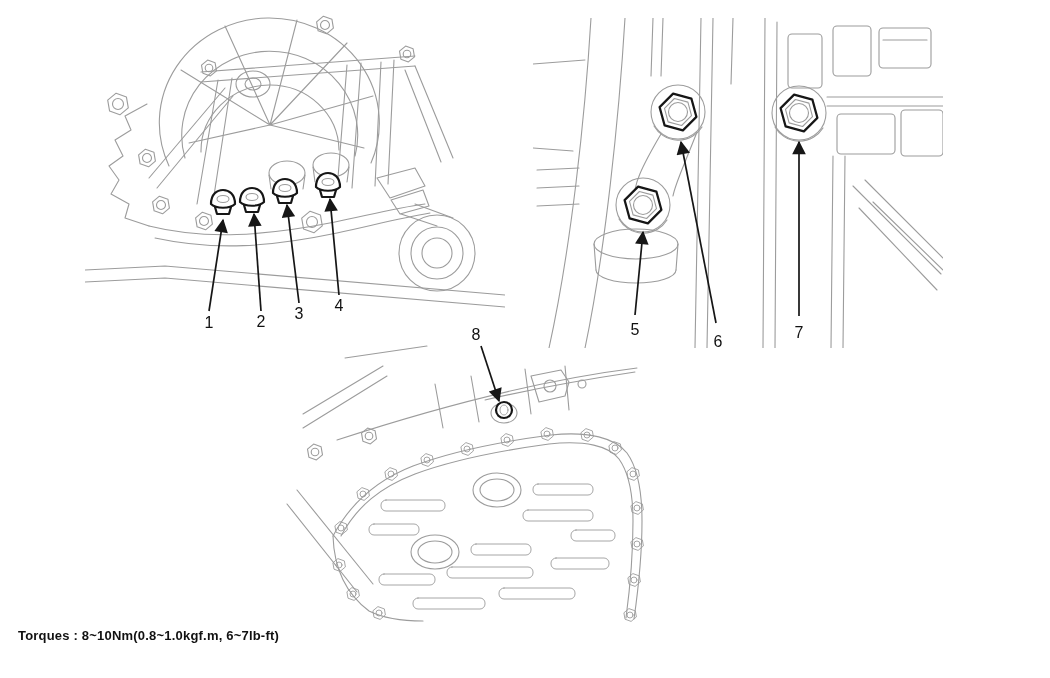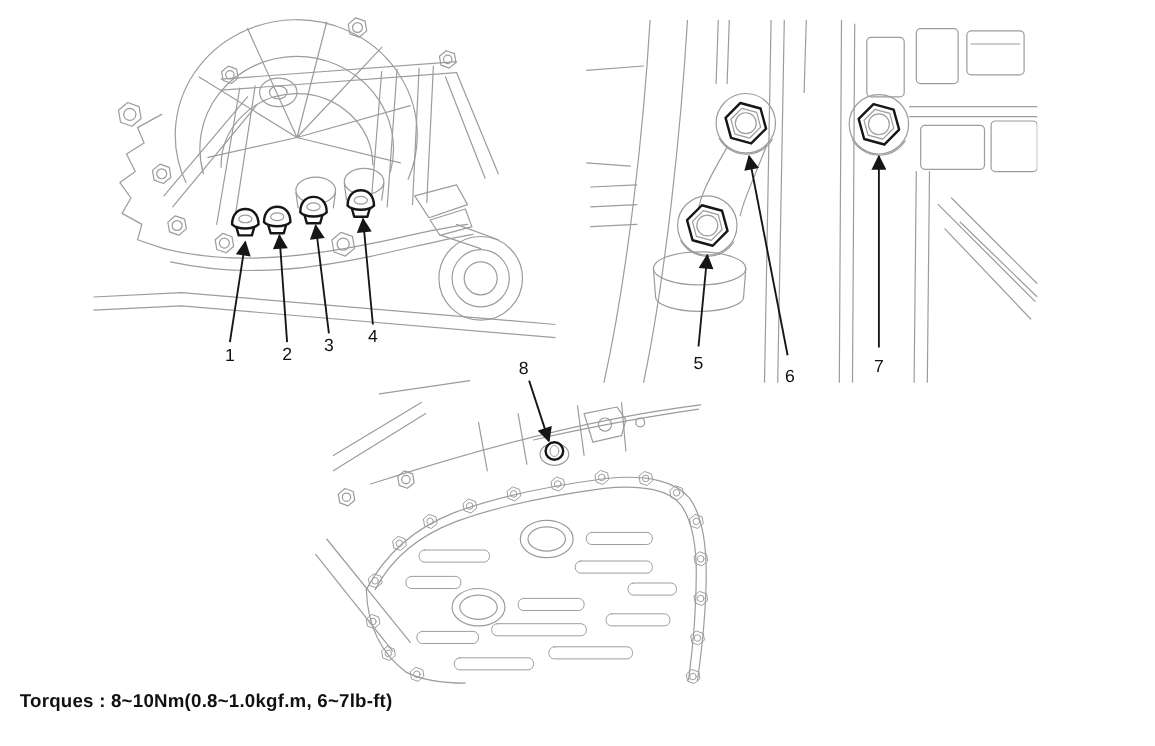--- a/index.html
+++ b/index.html
@@ -10,21 +10,21 @@
   }
   *{margin:0;padding:0;box-sizing:border-box;}
   html,body{width:1050px;height:678px;background:var(--bg);overflow:hidden;}
   body{font-family:"Liberation Sans", sans-serif;position:relative;}
   .panel{position:absolute;}
   #panel-a{left:85px;top:8px;}
   #panel-b{left:533px;top:18px;}
   #panel-c{left:285px;top:322px;}
   .caption{
     position:absolute;left:18px;top:628px;
-    font-size:17px;font-weight:bold;color:var(--text);
+    font-size:13px;font-weight:bold;color:var(--text);
     letter-spacing:0.2px;white-space:nowrap;
   }
   
   .ln{fill:none;stroke:var(--line);stroke-width:1.1;stroke-linecap:round;stroke-linejoin:round;}
   .lnt{fill:none;stroke:var(--line);stroke-width:0.9;stroke-linecap:round;stroke-linejoin:round;}
   .bd{fill:none;stroke:var(--bold);stroke-width:2.2;stroke-linecap:round;stroke-linejoin:round;}
   .wf{fill:#ffffff;}
   .ar{fill:none;stroke:var(--bold);stroke-width:1.7;}
   .callout{font-family:"Liberation Sans",sans-serif;font-size:16px;fill:var(--text);text-anchor:middle;}
 </style>

